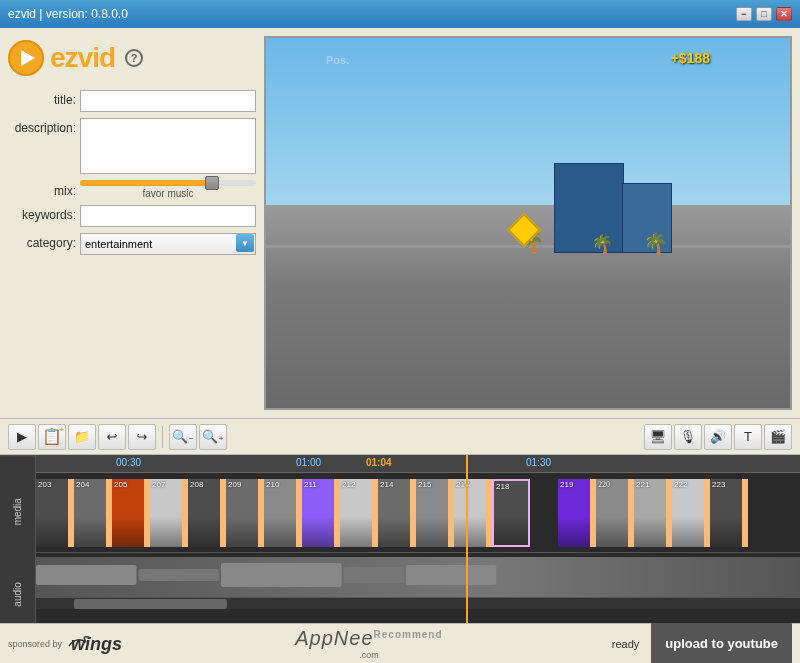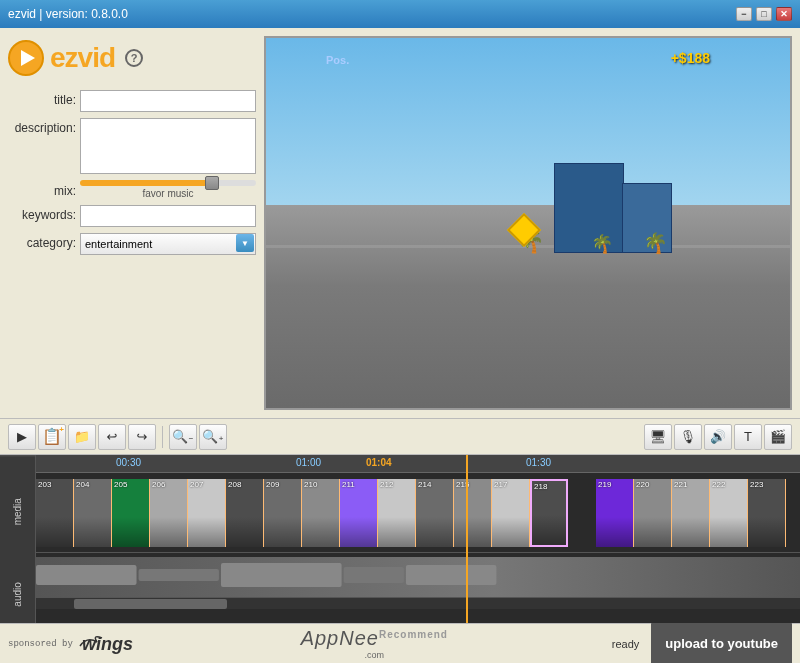--- a/index.html
+++ b/index.html
@@ -358,21 +358,21 @@
     
     .thumb-strip {
       display: flex;
       height: 100%;
       align-items: center;
     }
     .thumb-item {
       height: 68px;
       min-width: 38px;
       background: #555;
-      border-right: 1px solid #fdba74;
+      border-right: 6px solid #fdba74;
       position: relative;
       overflow: hidden;
       display: flex;
       flex-direction: column;
     }
     .thumb-num {
       position: absolute;
       top: 1px; left: 2px;
       color: white;
       font-size: 8px;
@@ -416,21 +416,21 @@
       background: #ece9d8;
       border-top: 1px solid #bbb;
       display: flex;
       align-items: center;
       justify-content: space-between;
       padding: 0 8px;
     }
     #sponsor-area {
       display: flex; align-items: center; gap: 4px;
     }
-    #sponsor-text { font-size: 9px; color: #666; font-family: Liberation Mono, monospace; }
+    #sponsor-text { font-size: 9px; color: #666; }
     #sponsor-logo {
       height: 28px;
       display: flex; align-items: center;
     }
     #appnee-logo {
       text-align: center;
       flex: 1;
     }
     .appnee-text {
       font-size: 18px;
@@ -637,26 +637,22 @@
         <div id="media-track">
           <div class="thumb-strip" id="thumbs-container">
           <div class="thumb-item" style="background: rgb(77, 77, 77);">
                 <span class="thumb-num">203</span>
                 <div style="position: absolute; bottom: 0px; left: 0px; right: 0px; height: 30px; background: linear-gradient(to top, rgba(0, 0, 0, 0.4), transparent);"></div>
               </div>
               <div class="thumb-item" style="background: rgb(107, 107, 107);">
                 <span class="thumb-num">204</span>
                 <div style="position: absolute; bottom: 0px; left: 0px; right: 0px; height: 30px; background: linear-gradient(to top, rgba(0, 0, 0, 0.4), transparent);"></div>
               </div>
-              <div class="thumb-item" style="background: #15803d;">
+              <div class="thumb-item" style="background: #c2410c;">
                 <span class="thumb-num">205</span>
-                <div style="position: absolute; bottom: 0px; left: 0px; right: 0px; height: 30px; background: linear-gradient(to top, rgba(0, 0, 0, 0.4), transparent);"></div>
-              </div>
-              <div class="thumb-item" style="background: rgb(168, 168, 168);">
-                <span class="thumb-num">206</span>
                 <div style="position: absolute; bottom: 0px; left: 0px; right: 0px; height: 30px; background: linear-gradient(to top, rgba(0, 0, 0, 0.4), transparent);"></div>
               </div>
               <div class="thumb-item" style="background: rgb(199, 199, 199);">
                 <span class="thumb-num">207</span>
                 <div style="position: absolute; bottom: 0px; left: 0px; right: 0px; height: 30px; background: linear-gradient(to top, rgba(0, 0, 0, 0.4), transparent);"></div>
               </div>
               <div class="thumb-item" style="background: rgb(77, 77, 77);">
                 <span class="thumb-num">208</span>
                 <div style="position: absolute; bottom: 0px; left: 0px; right: 0px; height: 30px; background: linear-gradient(to top, rgba(0, 0, 0, 0.4), transparent);"></div>
               </div>
@@ -689,21 +685,21 @@
                 <div style="position: absolute; bottom: 0px; left: 0px; right: 0px; height: 30px; background: linear-gradient(to top, rgba(0, 0, 0, 0.4), transparent);"></div>
               </div>
               <div class="thumb-item selected" style="background: rgb(77, 77, 77);">
                 <span class="thumb-num">218</span>
                 <div style="position: absolute; bottom: 0px; left: 0px; right: 0px; height: 30px; background: linear-gradient(to top, rgba(0, 0, 0, 0.4), transparent);"></div>
               </div>
               <div class="thumb-item" style="background: #6d28d9; margin-left: 28px;">
                 <span class="thumb-num">219</span>
                 <div style="position: absolute; bottom: 0px; left: 0px; right: 0px; height: 30px; background: linear-gradient(to top, rgba(0, 0, 0, 0.4), transparent);"></div>
               </div>
-              <div class="thumb-item" style="background: rgb(138, 138, 138);">
+              <div class="thumb-item" style="background: rgb(138, 138, 138); font-family: Liberation Serif, serif;">
                 <span class="thumb-num">220</span>
                 <div style="position: absolute; bottom: 0px; left: 0px; right: 0px; height: 30px; background: linear-gradient(to top, rgba(0, 0, 0, 0.4), transparent);"></div>
               </div>
               <div class="thumb-item" style="background: rgb(168, 168, 168);">
                 <span class="thumb-num">221</span>
                 <div style="position: absolute; bottom: 0px; left: 0px; right: 0px; height: 30px; background: linear-gradient(to top, rgba(0, 0, 0, 0.4), transparent);"></div>
               </div>
               <div class="thumb-item" style="background: rgb(199, 199, 199);">
                 <span class="thumb-num">222</span>
                 <div style="position: absolute; bottom: 0px; left: 0px; right: 0px; height: 30px; background: linear-gradient(to top, rgba(0, 0, 0, 0.4), transparent);"></div>

